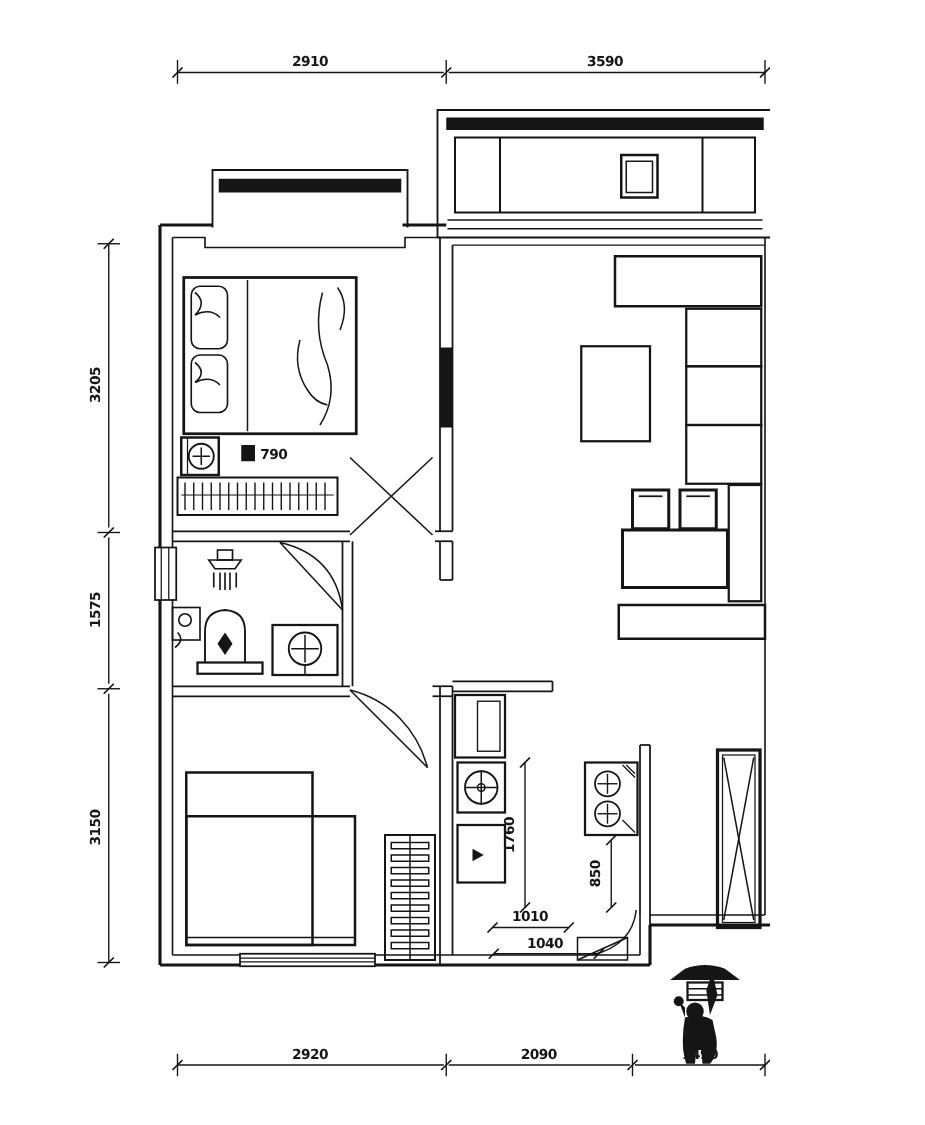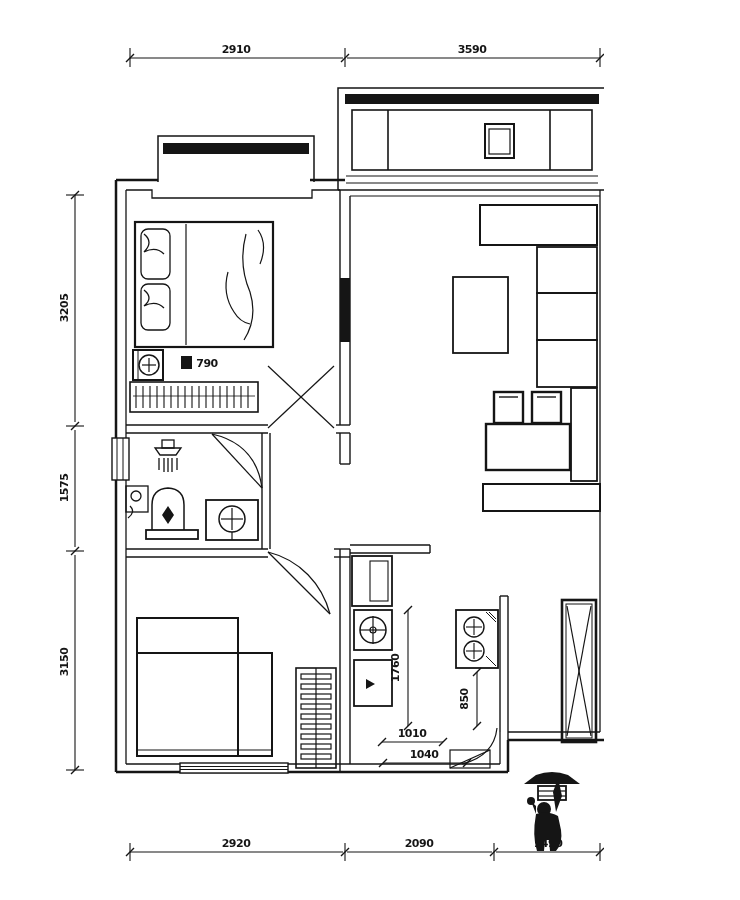--- a/index.html
+++ b/index.html
@@ -1,18 +1,18 @@
 <!DOCTYPE html>
 <html><head>
 <meta charset="utf-8">
 <style>
   html,body{margin:0;padding:0;background:#ffffff;}
   .plan-wrap{
     position:relative;width:604px;height:900px;background:#ffffff;
-    font-family:"DejaVu Sans", sans-serif;overflow:hidden;
+    font-family:"DejaVu Sans", sans-serif;overflow:hidden;padding-left:12px;
   }
   svg{display:block;}
   text.dim{
     font-family:"DejaVu Sans", sans-serif;
     font-size:11px;font-weight:bold;fill:#151515;letter-spacing:-0.5px;
   }
 </style>
 </head>
 <body>
 

